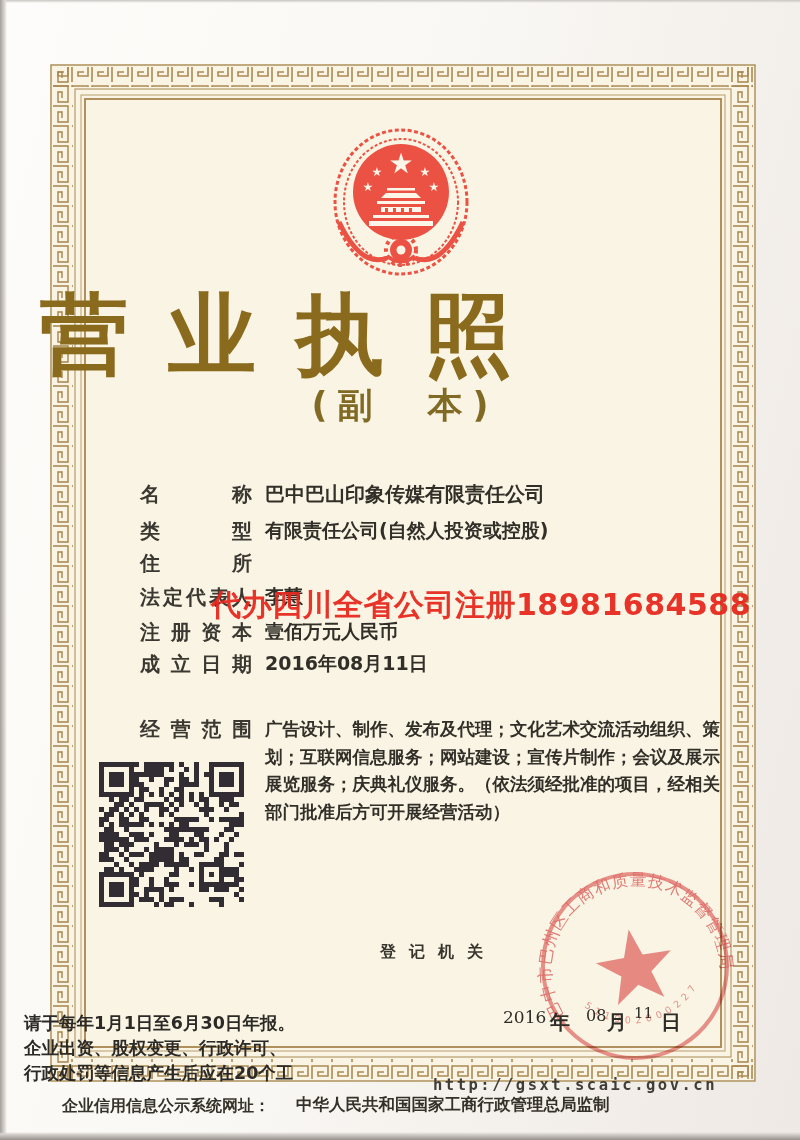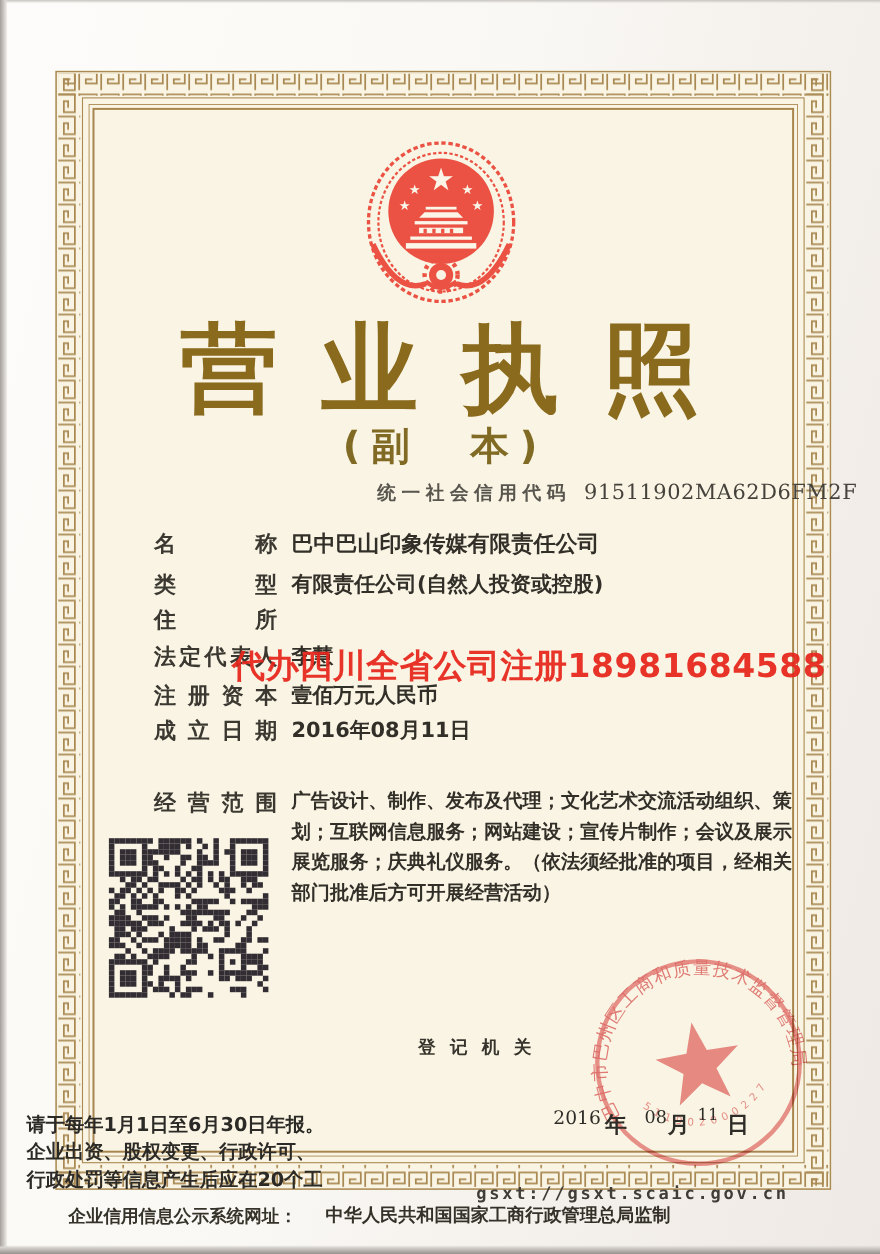--- a/index.html
+++ b/index.html
@@ -12,21 +12,21 @@
              background:linear-gradient(90deg,#a49f9b,#dedad6 70%,rgba(255,255,255,0));}
   .edge-bottom{position:absolute;left:0;bottom:0;width:100%;height:8px;
              background:linear-gradient(0deg,#96918c,#d8d4cf 75%,rgba(255,255,255,0));}
   .edge-top{position:absolute;left:0;top:0;width:100%;height:3px;
              background:linear-gradient(180deg,#c8c5c1,rgba(255,255,255,0));}
   
   .interior{position:absolute;left:50px;top:64px;width:706px;height:1018px;
             background:#f9f4e3;}
   .frame{position:absolute;left:50px;top:64px;width:706px;height:1018px;}
   
-  .title{position:absolute;left:0;top:276px;width:800px;text-align:center;
+  .title{position:absolute;left:0;top:276px;width:800px;text-align:left;
          font-size:88px;font-weight:900;color:#8a6a1d;letter-spacing:40px;text-indent:40px;}
   .subtitle{position:absolute;left:0;top:382px;width:800px;text-align:center;
          font-size:35px;font-weight:700;color:#816a24;letter-spacing:10px;text-indent:10px;}
   .credit-line{position:absolute;left:343px;top:437px;display:flex;align-items:baseline;}
   .credit-label{font-size:17px;font-weight:700;letter-spacing:5px;color:#59564f;}
   .credit-code{margin-left:12px;font-family:"DejaVu Serif",serif;font-size:19px;
          letter-spacing:.5px;color:#45423c;}
   
   .field-row{position:absolute;left:140px;display:flex;align-items:flex-start;}
   .flabel{width:112px;flex:none;font-size:20px;font-weight:700;color:#3b3832;
@@ -105,24 +105,20 @@
     <circle cx="70" cy="124" r="11" fill="#eb5244"></circle>
     <circle cx="70" cy="124" r="4.5" fill="#f9f4e3"></circle>
     <path d="M8,96 Q30,142 56,132" fill="none" stroke="#eb5244" stroke-width="5"></path>
     <path d="M132,96 Q110,142 84,132" fill="none" stroke="#eb5244" stroke-width="5"></path>
     <path d="M56,130 Q70,141 84,130" fill="none" stroke="#eb5244" stroke-width="4"></path>
   </svg>
 
   <div class="title">营业执照</div>
   <div class="subtitle">(副　本)</div>
 
-  <div class="credit-line">
-    <span class="credit-label">统一社会信用代码</span>
-    <span class="credit-code">91511902MA62D6FM2F</span>
-  </div>
 
   <div class="field-row" style="top:481px">
     <span class="flabel">名称</span>
     <span class="fvalue big">巴中巴山印象传媒有限责任公司</span>
   </div>
   <div class="field-row" style="top:518px">
     <span class="flabel">类型</span>
     <span class="fvalue">有限责任公司(自然人投资或控股)</span>
   </div>
   <div class="field-row" style="top:550px">
@@ -596,20 +592,20 @@
   <span class="date-part d-num" style="left:586px;top:1006px;font-size:16px">08</span>
   <span class="date-part d-unit" style="left:607px;top:1009px">月</span>
   <span class="date-part d-num" style="left:634px;top:1004px;font-size:15px">11</span>
   <span class="date-part d-unit" style="left:661px;top:1009px">日</span>
 
   <div class="notice">
     <div>请于每年1月1日至6月30日年报。</div>
     <div>企业出资、股权变更、行政许可、</div>
     <div>行政处罚等信息产生后应在20个工</div>
   </div>
-  <div class="site-url">gsxt://gsxt.scaic.gov.cn</div>
+  <div class="site-url">http://gsxt.scaic.gov.cn</div>
   <div class="site-label">企业信用信息公示系统网址：</div>
   <div class="supervisor">中华人民共和国国家工商行政管理总局监制</div>
 
   <div class="edge-top"></div>
   <div class="edge-left"></div>
   <div class="edge-bottom"></div>
 </div>
 
 </body></html>

